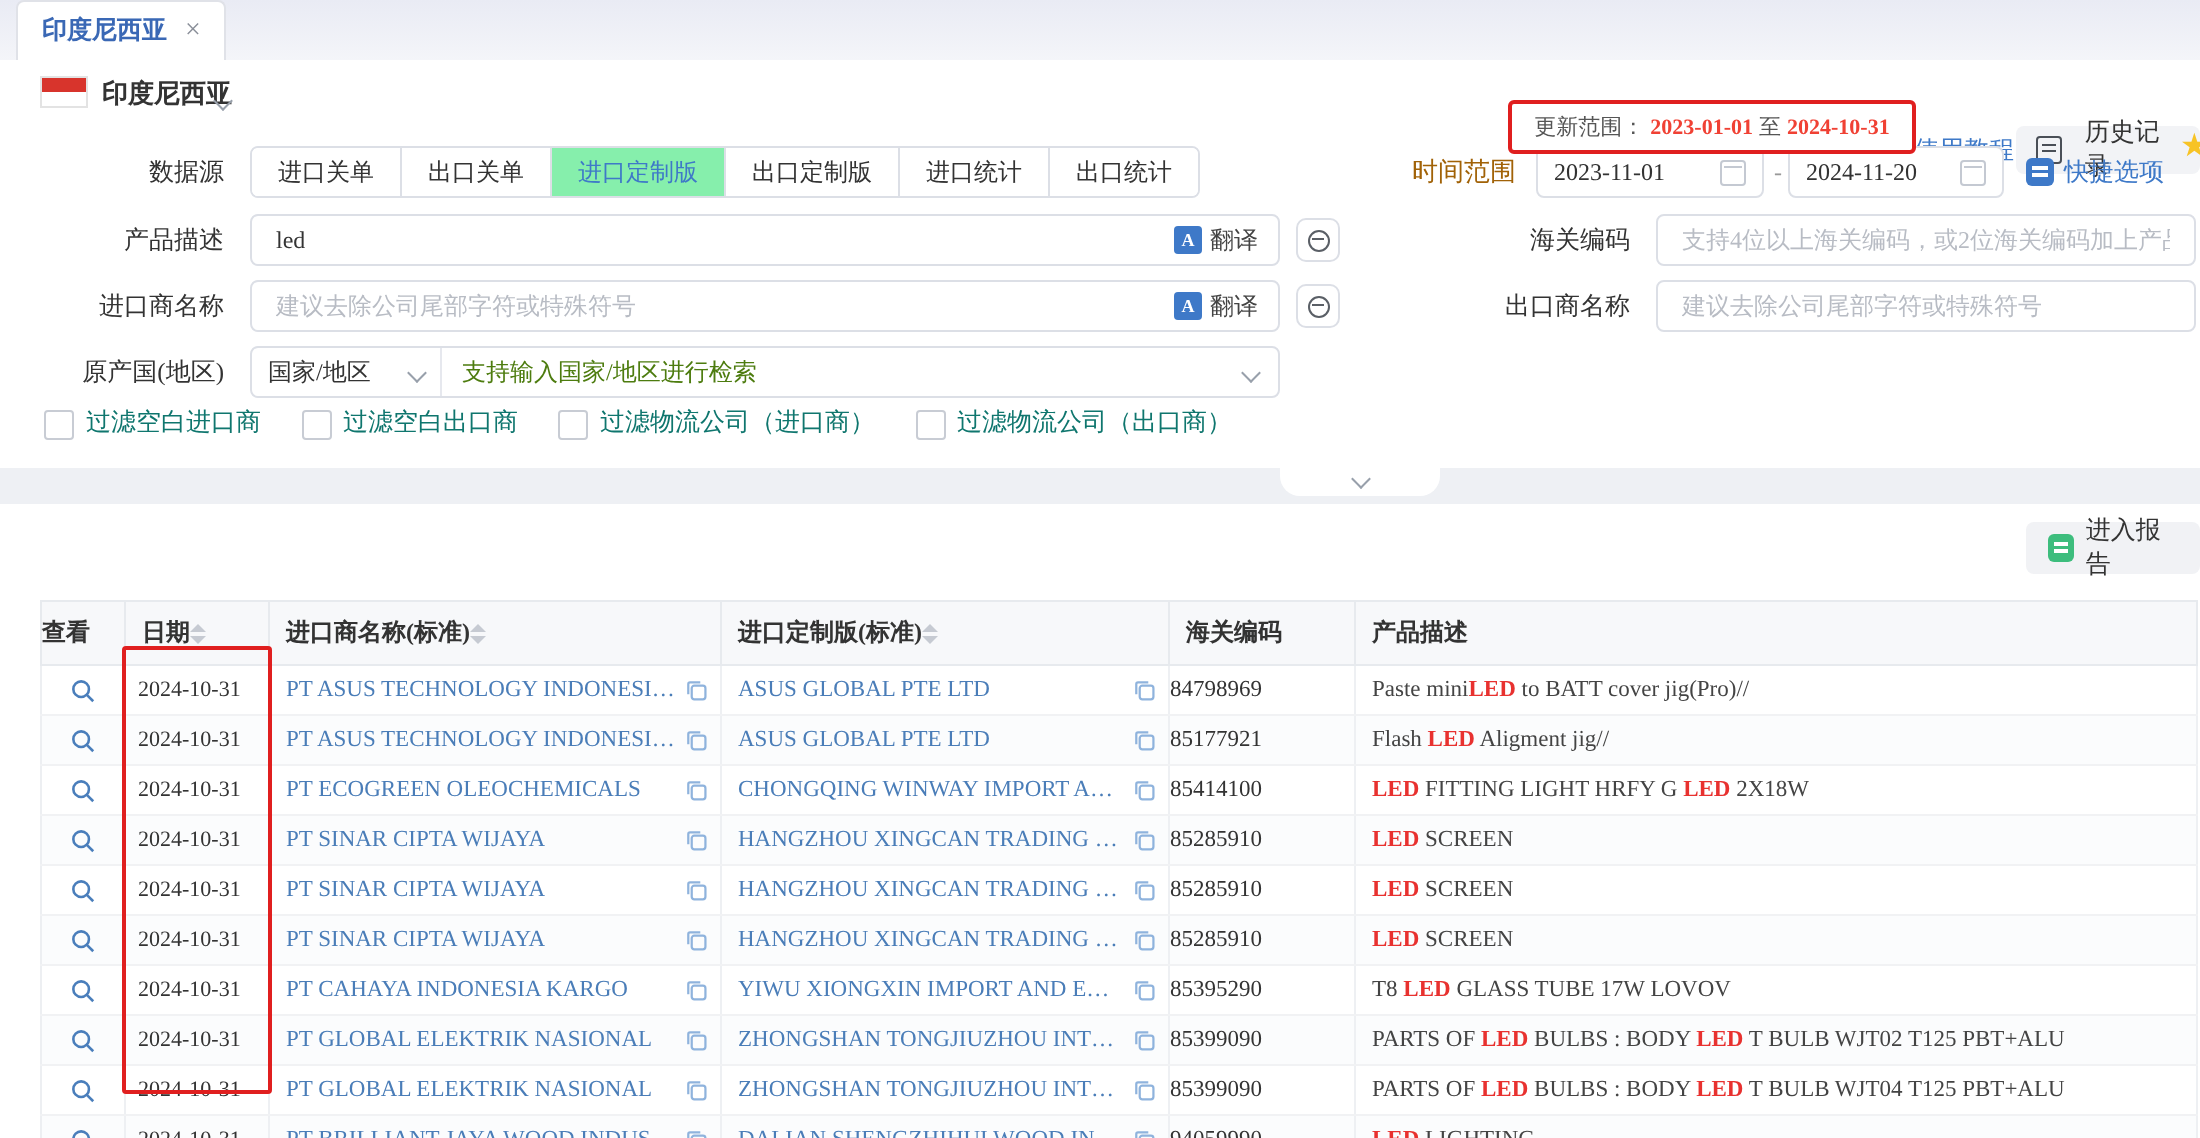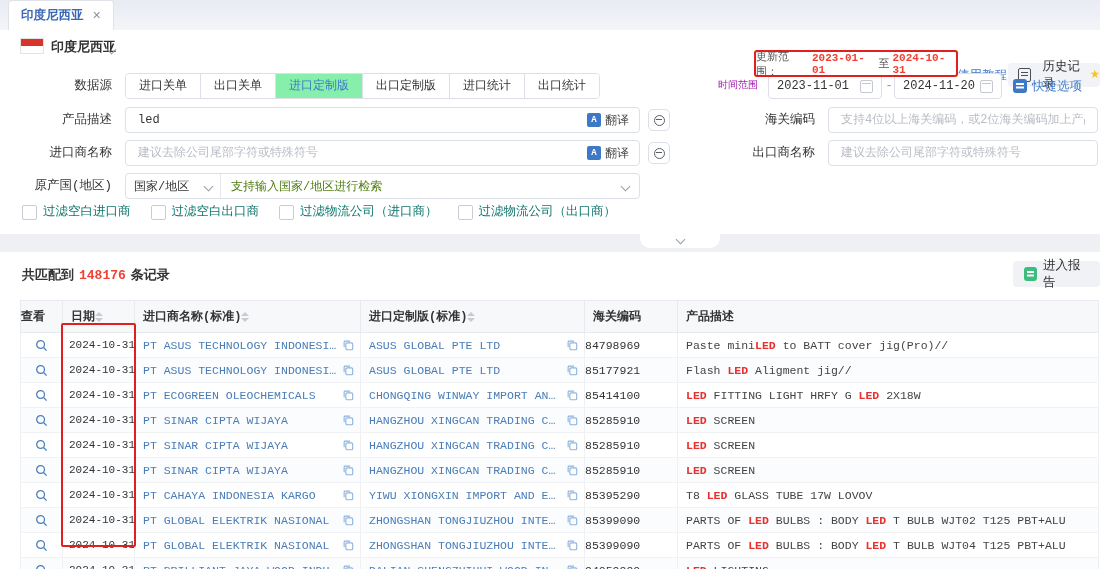--- a/index.html
+++ b/index.html
@@ -1,17 +1,17 @@
 <!DOCTYPE html>
 <html><head>
 <meta charset="utf-8">
 <style>
   html,body{margin:0;padding:0;background:#fff;}
   .app{position:relative;width:1100px;height:569px;overflow:hidden;background:#fff;
-       font-family:Liberation Mono, monospace;font-size:12px;color:#333;}
+       font-family:Liberation Serif, serif;font-size:12px;color:#333;}
 
   
   .tabbar{position:absolute;top:0;left:0;width:1100px;height:30px;
           background:linear-gradient(#e9ebf4,#f4f5f9);border-bottom:1px solid #e2e4ea;
           display:flex;align-items:flex-end;}
   .tab{height:29px;margin-left:8px;margin-bottom:-1px;background:#fff;border:1px solid #e0e2e8;border-bottom:1px solid #fff;
        border-radius:4px 4px 0 0;display:flex;align-items:center;gap:9px;padding:0 12px;
        color:#3a68b5;font-weight:bold;font-size:12.5px;}
   .tab-close{color:#8a8f99;font-weight:normal;font-size:14px;line-height:1;cursor:pointer;}
 
@@ -41,21 +41,21 @@
   
   .form-label{position:absolute;width:112px;left:0;text-align:right;line-height:26px;font-size:12.5px;color:#333;}
   .r-label{position:absolute;left:700px;width:115px;text-align:right;line-height:26px;font-size:12.5px;color:#333;}
 
   .seg-group{position:absolute;left:125px;top:73px;display:inline-flex;border:1px solid #dcdfe6;border-radius:4px;overflow:hidden;background:#fff;}
   .seg{border:none;background:#fff;color:#333;font-size:12px;line-height:24px;height:24px;padding:0 13px;cursor:pointer;
        border-left:1px solid #dcdfe6;font-family:inherit;}
   .seg:first-child{border-left:none;}
   .seg.active{background:#86efac;color:#3e79c8;}
 
-  .tr-lbl{position:absolute;left:648px;top:73px;width:110px;text-align:right;line-height:26px;font-size:10px;color:#a21caf;}
+  .tr-lbl{position:absolute;left:648px;top:73px;width:110px;text-align:right;line-height:26px;font-size:13px;color:#a16207;}
   .date-input{position:absolute;top:73px;height:26px;box-sizing:border-box;border:1px solid #dcdfe6;border-radius:4px;
               display:flex;align-items:center;justify-content:space-between;padding:0 8px;background:#fff;color:#333;font-size:12px;}
   .cal{width:11px;height:11px;border:1px solid #c4c9d2;border-radius:2px;position:relative;flex:none;}
   .cal::before{content:"";position:absolute;left:1px;right:1px;top:2.5px;height:1px;background:#c4c9d2;}
   .date-sep{position:absolute;left:884px;top:73px;width:10px;text-align:center;line-height:26px;color:#999;}
   .quick{position:absolute;left:1013px;top:73px;height:26px;display:flex;align-items:center;gap:5px;color:#3e79c8;font-size:12.5px;cursor:pointer;}
   .quick-icon{width:14px;height:14px;border-radius:3px;background:#3e79c8;position:relative;}
   .quick-icon::before{content:"";position:absolute;left:3px;right:3px;top:4px;height:1.5px;background:#fff;box-shadow:0 3.5px 0 #fff;}
 
   .txt-input{position:absolute;height:26px;box-sizing:border-box;border:1px solid #dcdfe6;border-radius:4px;background:#fff;
@@ -246,23 +246,20 @@
         <span>过滤物流公司（出口商）</span>
       </label>
     </div>
 
   <div class="gray-band">
     <div class="collapse-notch">
       <span class="chev"></span>
     </div>
   </div>
 
-  <div class="results-line">
-    <span>共匹配到</span><span class="cnt">148176</span><span>条记录</span>
-  </div>
   <div class="report-btn">
     <span class="report-icon"></span>
     <span>进入报告</span>
   </div>
 
   <div class="table-wrap">
     <table>
       <colgroup>
           <col style="width:42px">
           <col style="width:72px">

